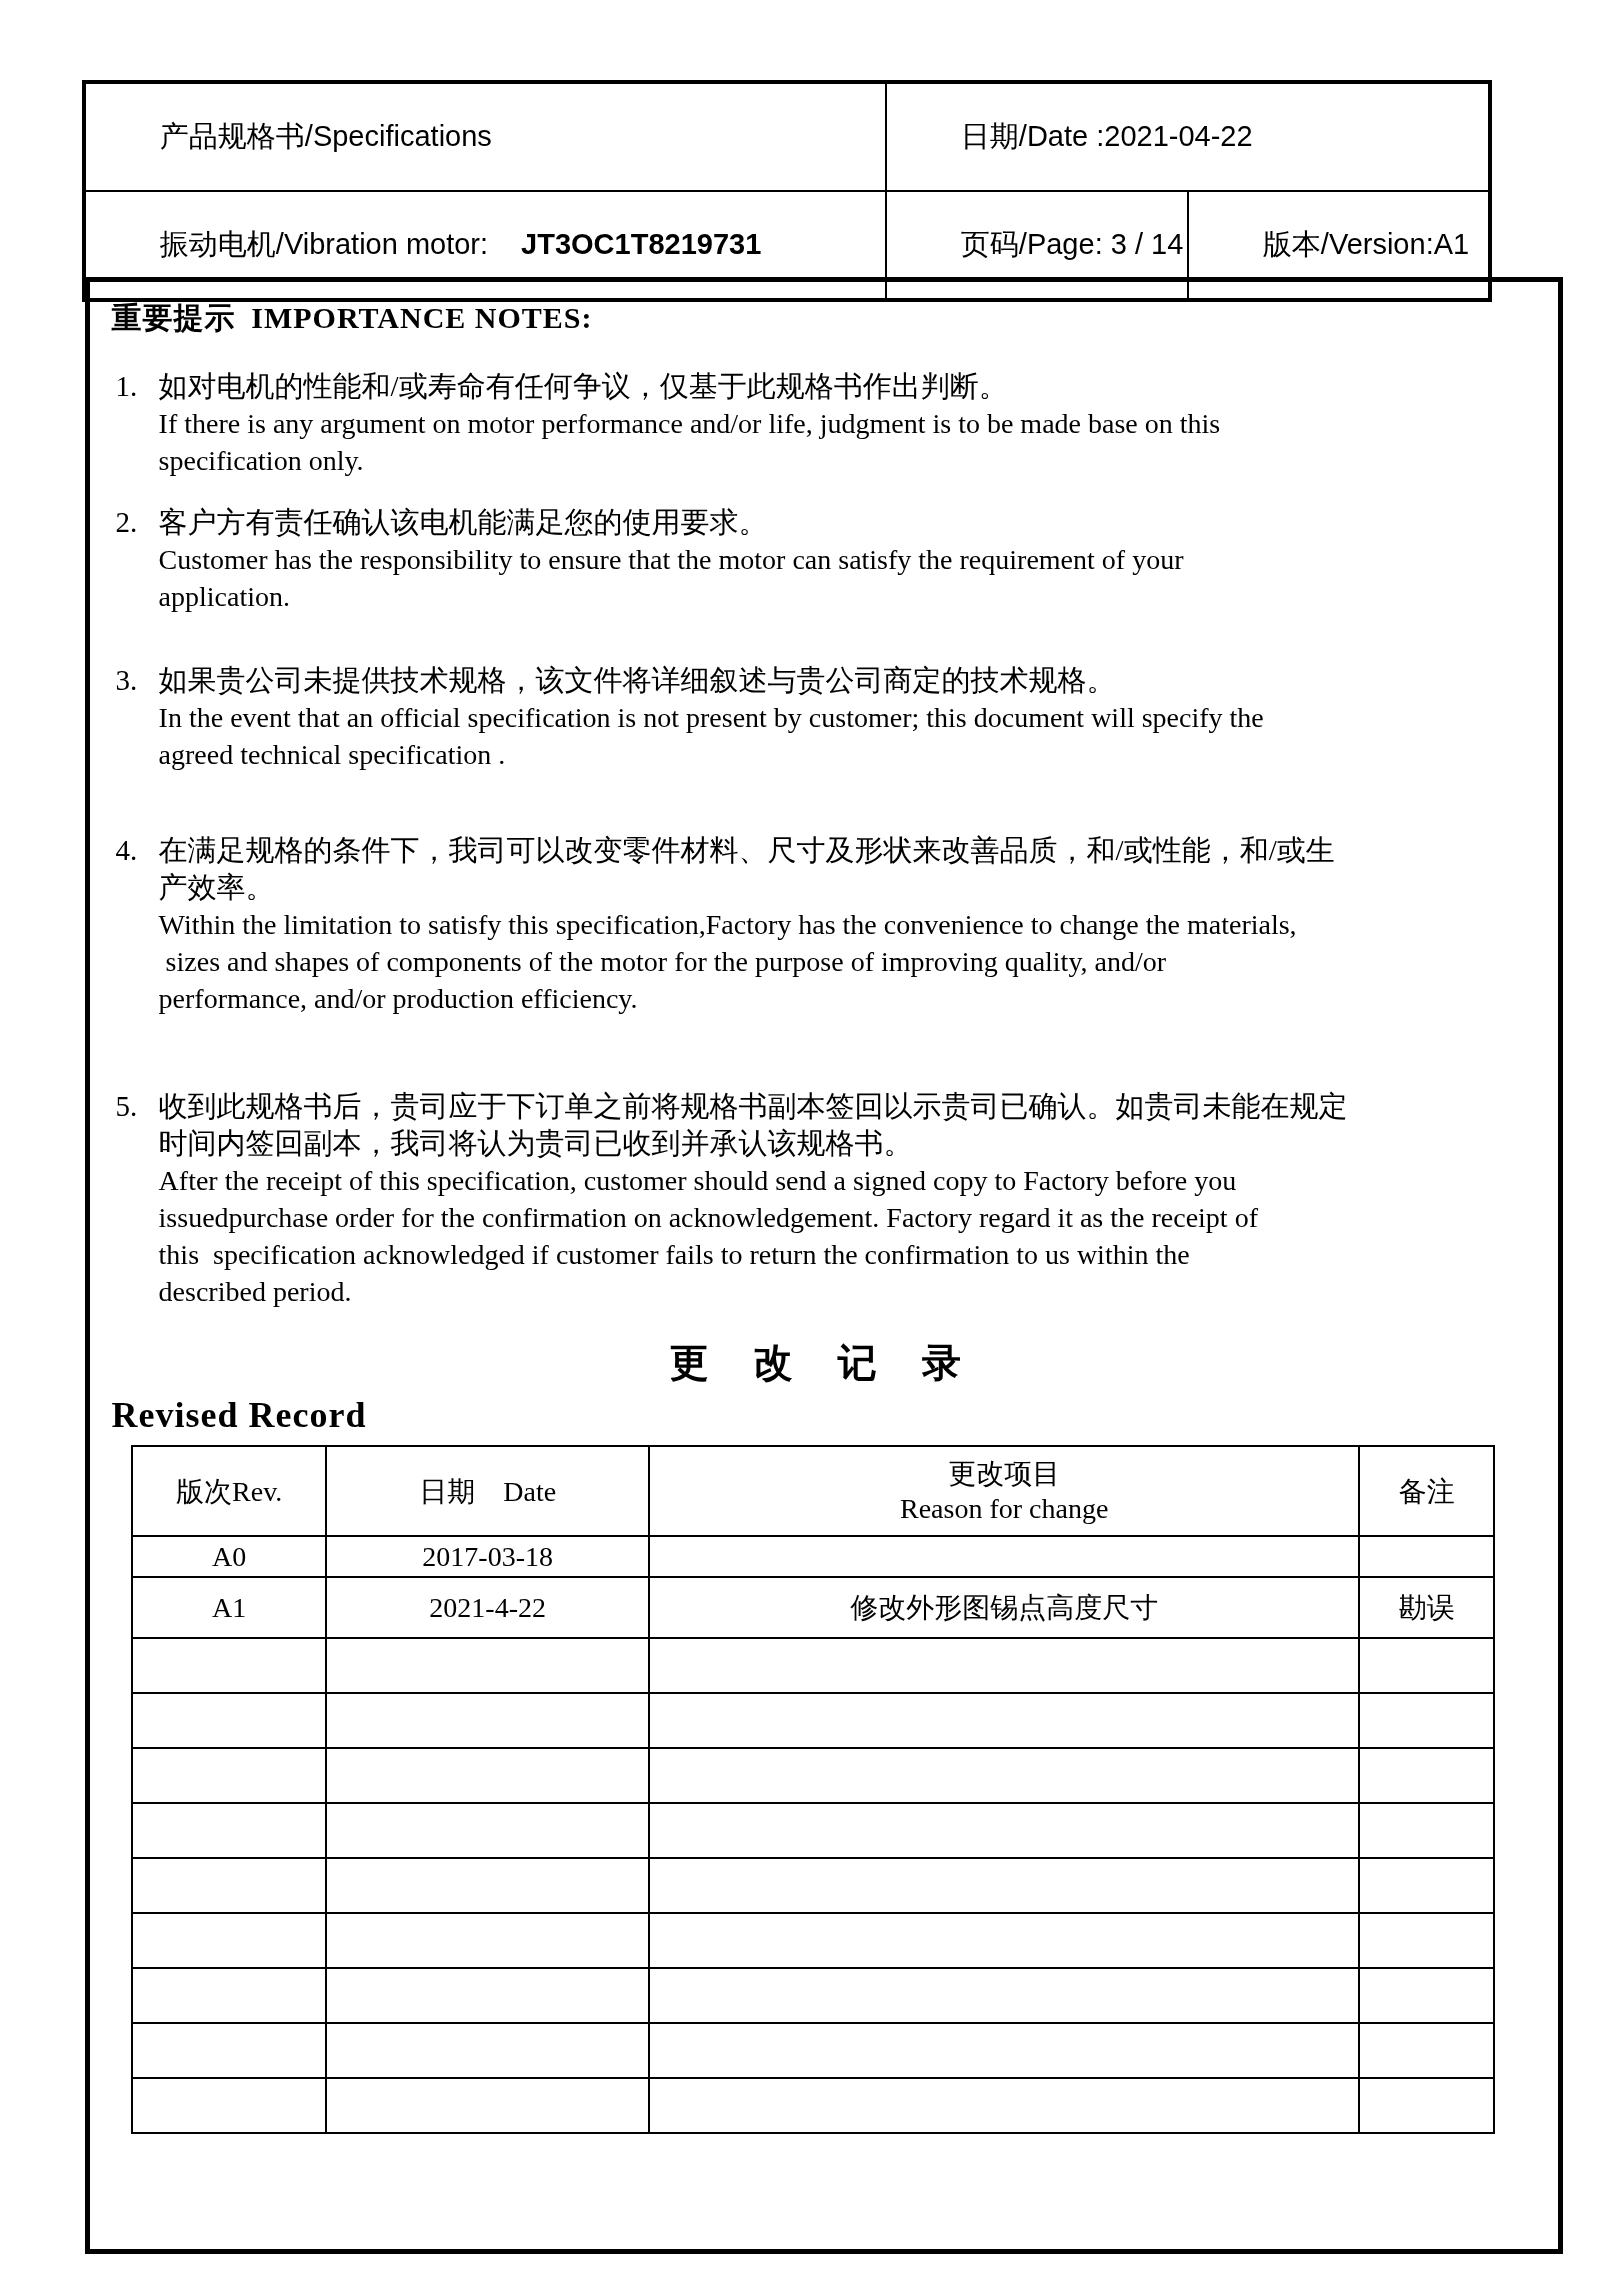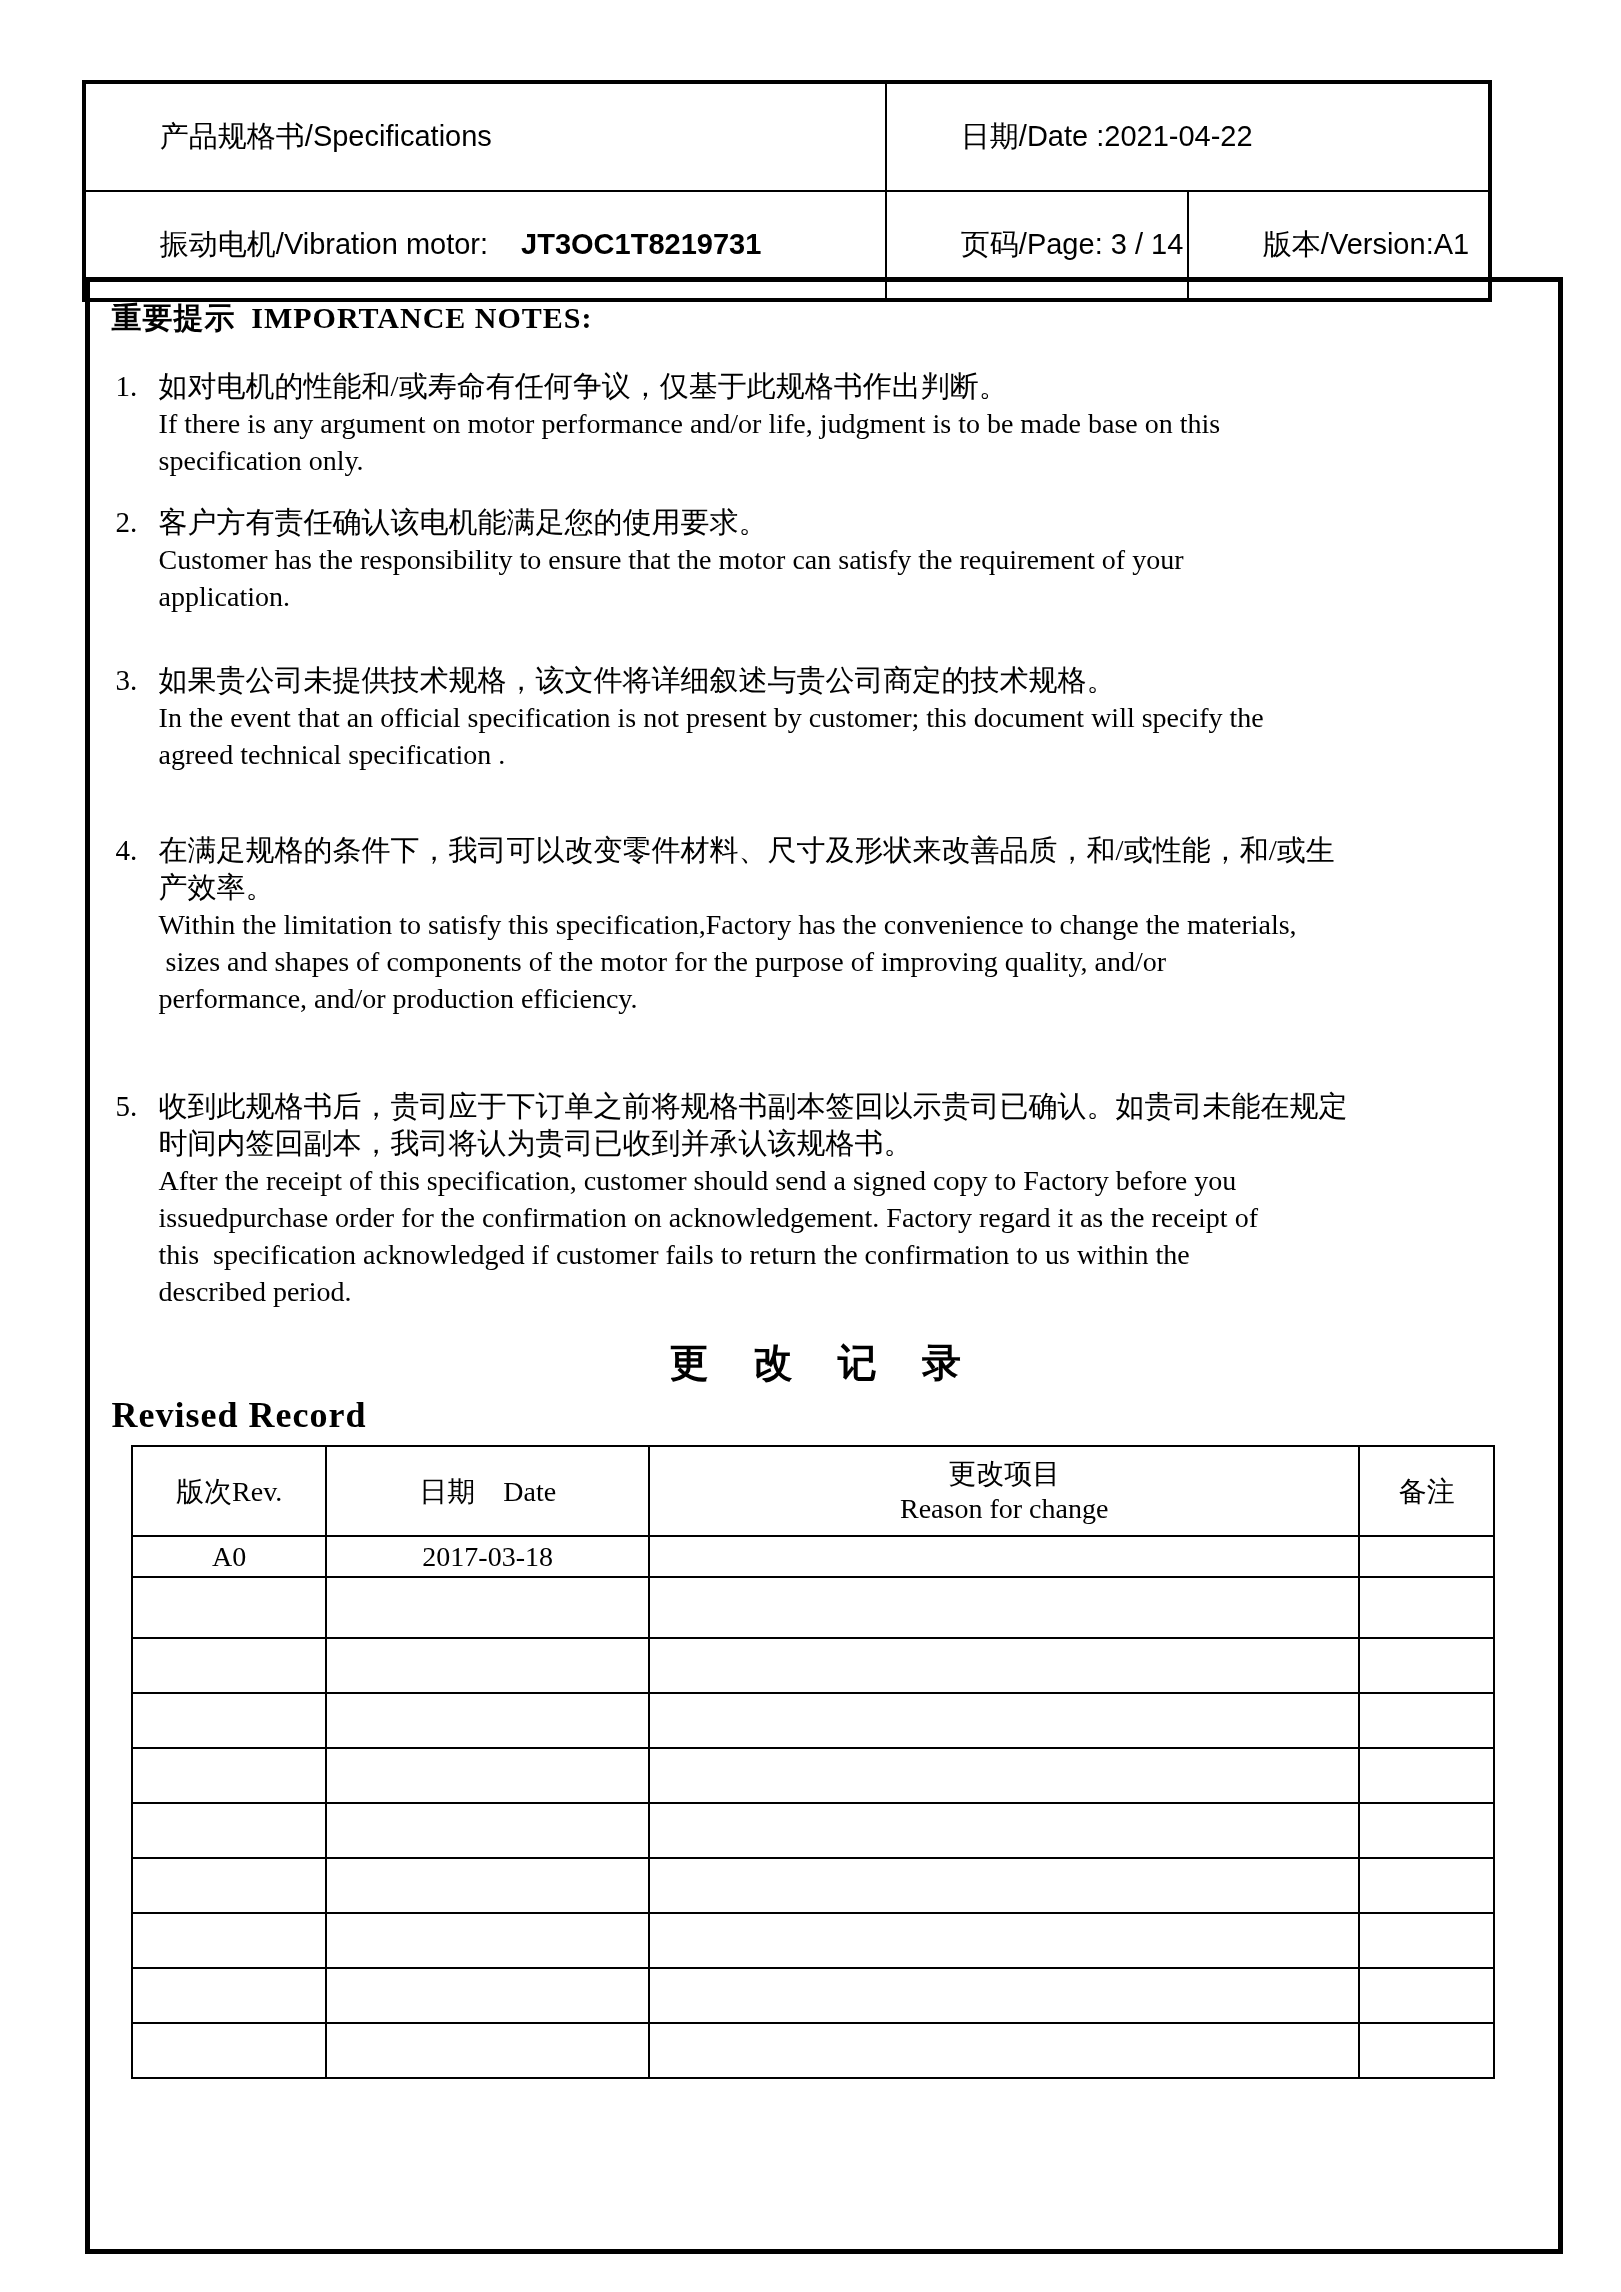--- a/index.html
+++ b/index.html
@@ -178,20 +178,26 @@
       </tr>
     </thead>
     <tbody>
         <tr>
         <td>A0</td>
         <td>2017-03-18</td>
         <td></td>
         <td></td>
       </tr>
         <tr>
+        <td>A1</td>
+        <td>2021-4-22</td>
+        <td>修改外形图锡点高度尺寸</td>
+        <td>勘误</td>
+      </tr>
+        <tr>
         <td></td>
         <td></td>
         <td></td>
         <td></td>
       </tr>
         <tr>
         <td></td>
         <td></td>
         <td></td>
         <td></td>

